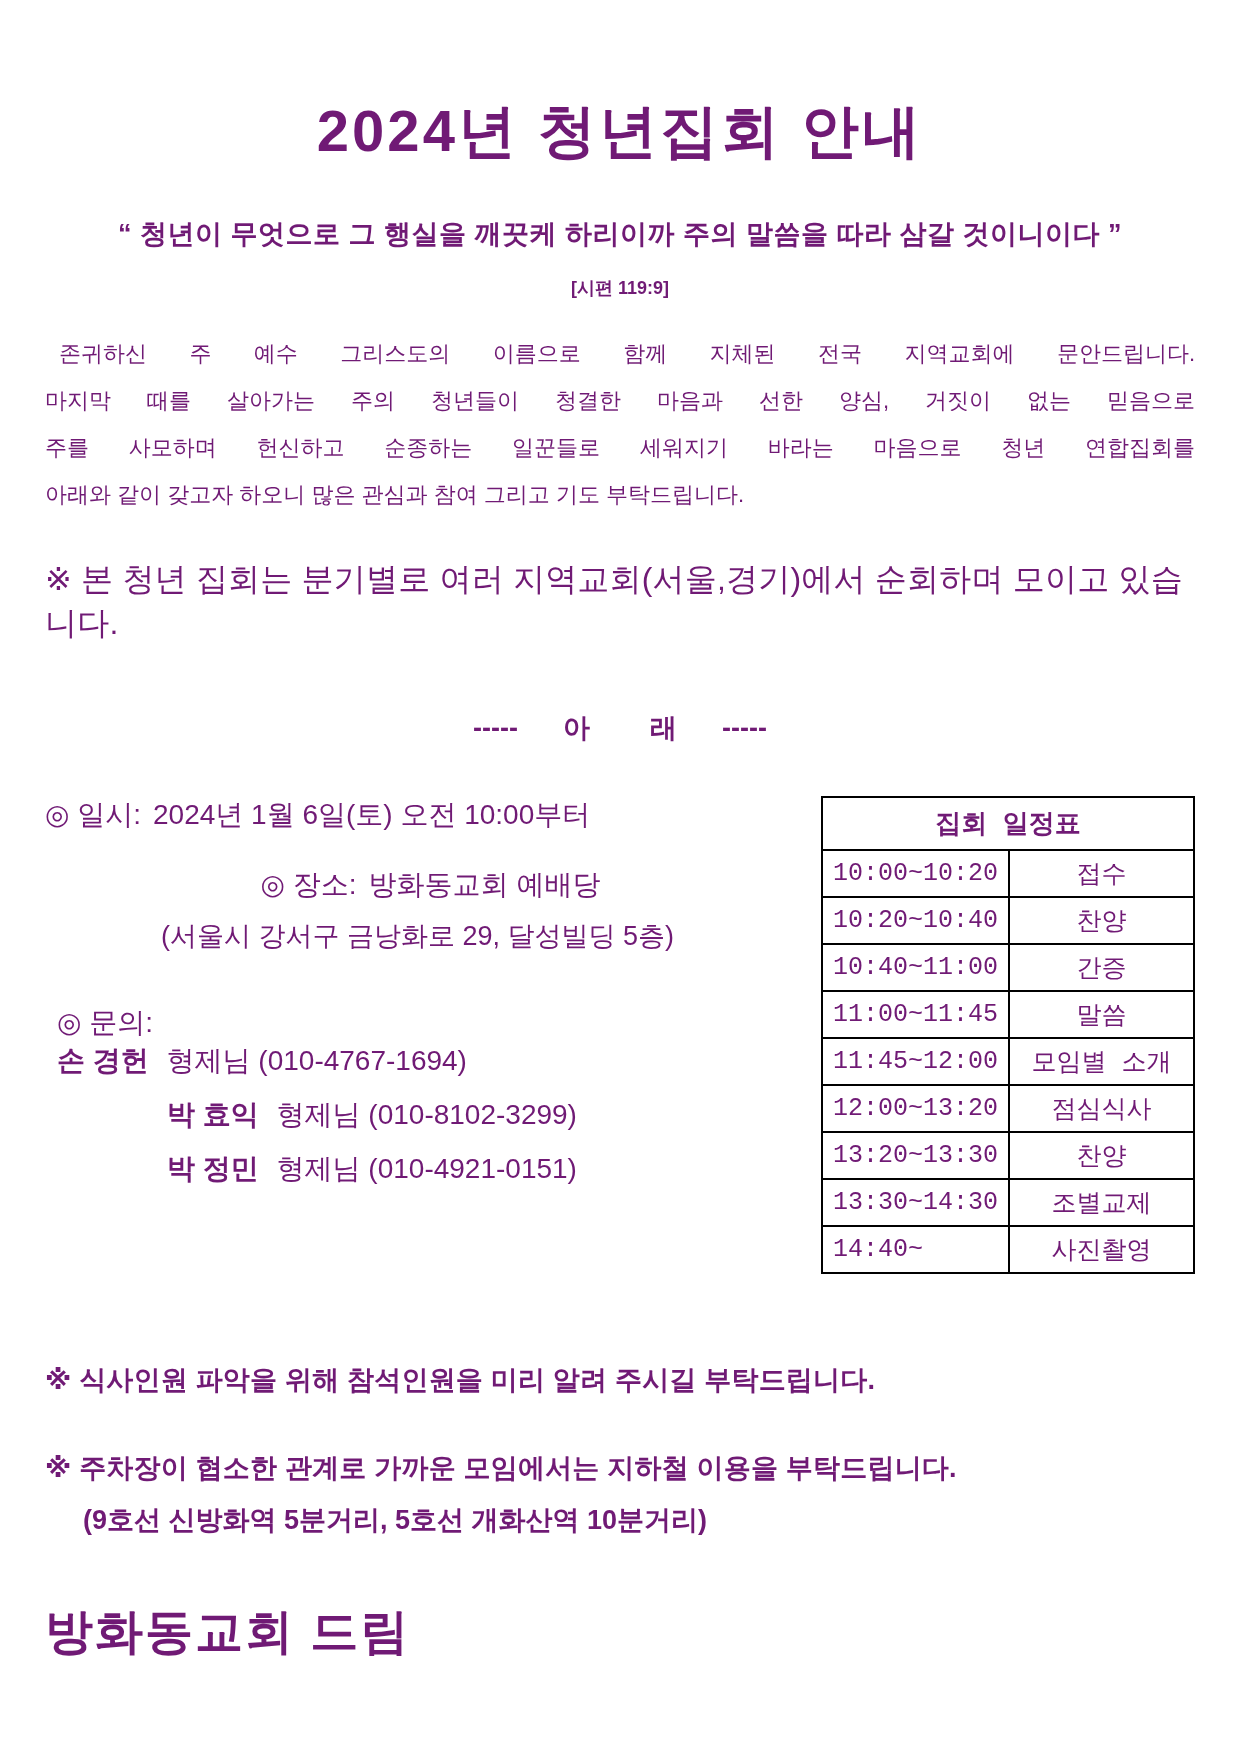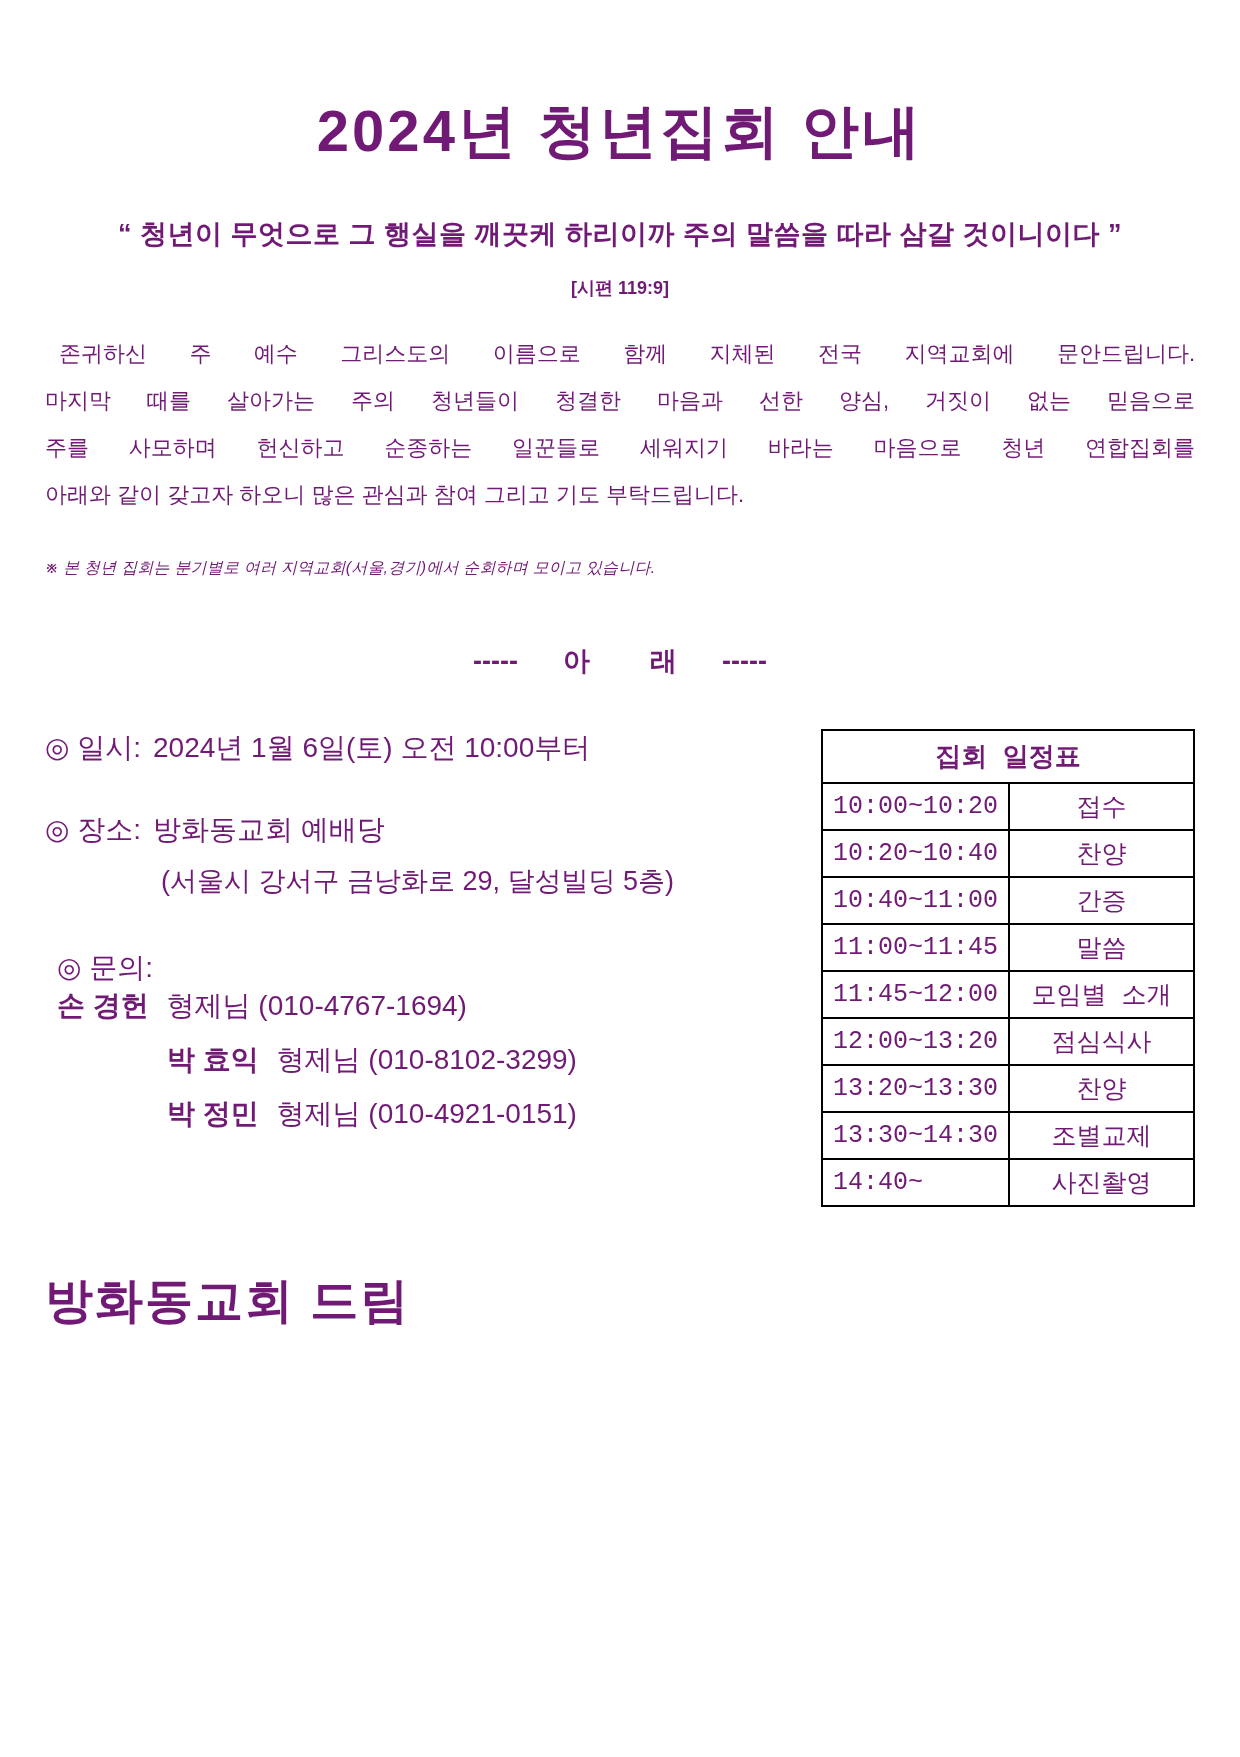--- a/index.html
+++ b/index.html
@@ -39,41 +39,40 @@
   .body-paragraph {
     margin-top: 30px;
     font-size: 22px;
     line-height: 47px;
   }
   .body-line { text-align: justify; }
   .body-line.full { text-align-last: justify; }
   .body-line.first { padding-left: 14px; }
   .tour-note {
     margin-top: 40px;
-    font-size: 16px;
+    font-size: 32px;
     letter-spacing: 0.2px;
-    font-style: italic;
   }
   .divider {
     margin-top: 64px;
     text-align: center;
     font-size: 27px;
     font-weight: bold;
     white-space: pre;
   }
   .details-row {
     margin-top: 50px;
     display: flex;
     align-items: flex-start;
   }
   .info-col { flex: 1; font-size: 28px; }
   .info-line { display: flex; align-items: baseline; }
   .info-label { font-weight: normal; white-space: pre; }
   .info-value { margin-left: 12px; }
-  .loc-line { margin-top: 44px; }
+  .loc-line { margin-top: 32px; justify-content: center; }
   .address-line { margin-top: 14px; padding-left: 116px; font-size: 27px; }
   .contact-block { margin-top: 50px; }
   .contact-line { margin-top: 16px; padding-left: 122px; flex-direction: column; }
   .contact-line.with-label { padding-left: 0; margin-top: 0; }
   .contact-name { font-weight: bold; }
   .contact-rest { margin-left: 10px; }
   .schedule-wrap { width: 374px; margin-left: 5px; font-family: Liberation Mono, monospace; }
   table.schedule {
     width: 100%;
     border-collapse: collapse;
@@ -202,16 +201,21 @@
           <tr>
             <td class="cell-time">14:40~</td>
             <td class="cell-activity">사진촬영</td>
           </tr>
         </tbody>
       </table>
     </div>
 
   </div>
 
+  <div class="bottom-notes">
+    <div class="bottom-note">※ 식사인원 파악을 위해 참석인원을 미리 알려 주시길 부탁드립니다.</div>
+    <div class="bottom-note second">※ 주차장이 협소한 관계로 가까운 모임에서는 지하철 이용을 부탁드립니다.</div>
+    <div class="bottom-note-sub">(9호선 신방화역 5분거리, 5호선 개화산역 10분거리)</div>
+  </div>
 
   <div class="signature">방화동교회 드림</div>
 
 </div>
 
 </body></html>

